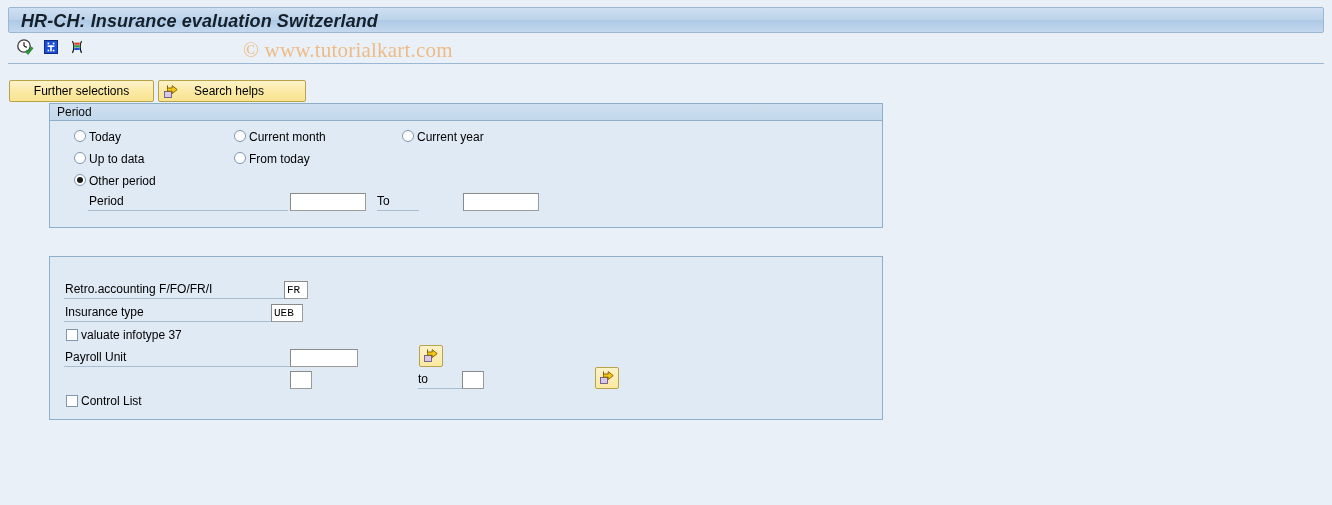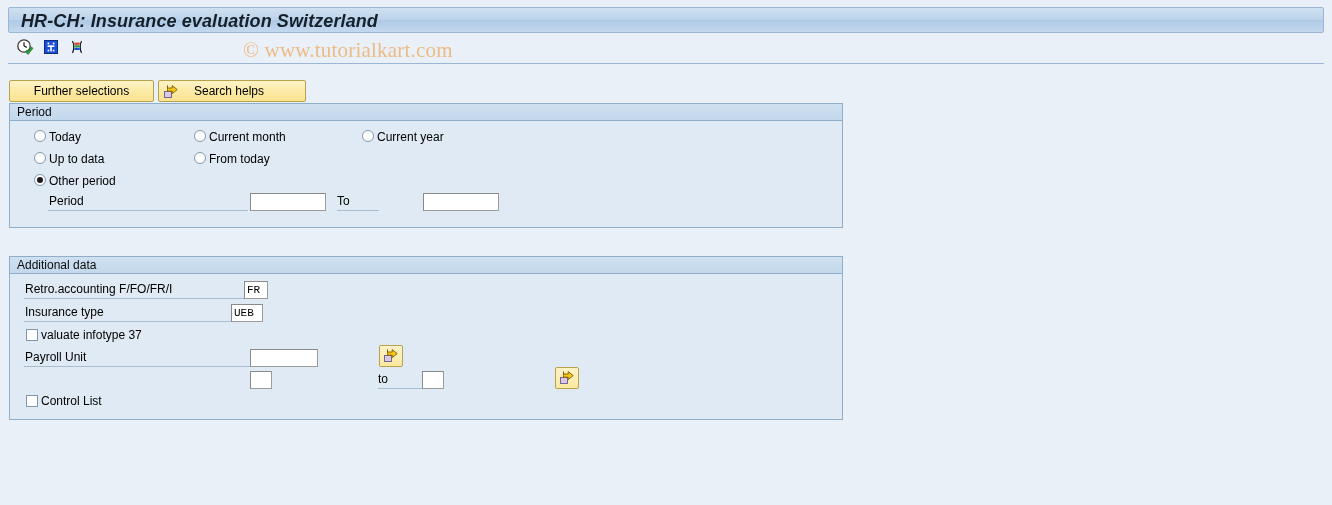--- a/index.html
+++ b/index.html
@@ -127,20 +127,21 @@
     align-items: center;
     justify-content: center;
   }
 
   
   .group {
     position: absolute;
     border: 1px solid #8faec9;
     background: #dfeaf4;
     box-sizing: border-box;
+    margin-left: 40px;
   }
   .group-header {
     position: absolute;
     left: 0;
     top: 0;
     right: 0;
     height: 17px;
     background: linear-gradient(to bottom, #cfe0f0 0%, #c3d8ec 100%);
     border-bottom: 1px solid #8faec9;
     box-sizing: border-box;
@@ -350,23 +351,20 @@
     </div>
 
     <div class="fieldlabel" style="left:38px; top:90px; width:200px;">Period</div>
     <input class="sapinput" style="left: 240px; top: 89px; width: 76px;" type="text" value="">
 
     <div class="plainlabel" style="left:327px; top:90px; width:42px;">To</div>
     <input class="sapinput" style="left: 413px; top: 89px; width: 76px;" type="text" value="">
   </div>
 
   <div class="group" id="group-additional">
-    <div class="group-header">
-      <div class="group-title">Additional data</div>
-    </div>
 
     <div class="fieldlabel" style="left:14px; top:25px; width:228px;">Retro.accounting F/FO/FR/I</div>
     <input class="sapinput" style="left: 234px; top: 24px; width: 24px;" type="text" value="FR">
 
     <div class="fieldlabel" style="left:14px; top:48px; width:228px;">Insurance type</div>
     <input class="sapinput" style="left: 221px; top: 47px; width: 32px;" type="text" value="UEB">
 
     <div class="check-row" style="left:16px; top:71px;">
       <span class="checkbox"></span>
       <span class="check-label">valuate infotype 37</span>

